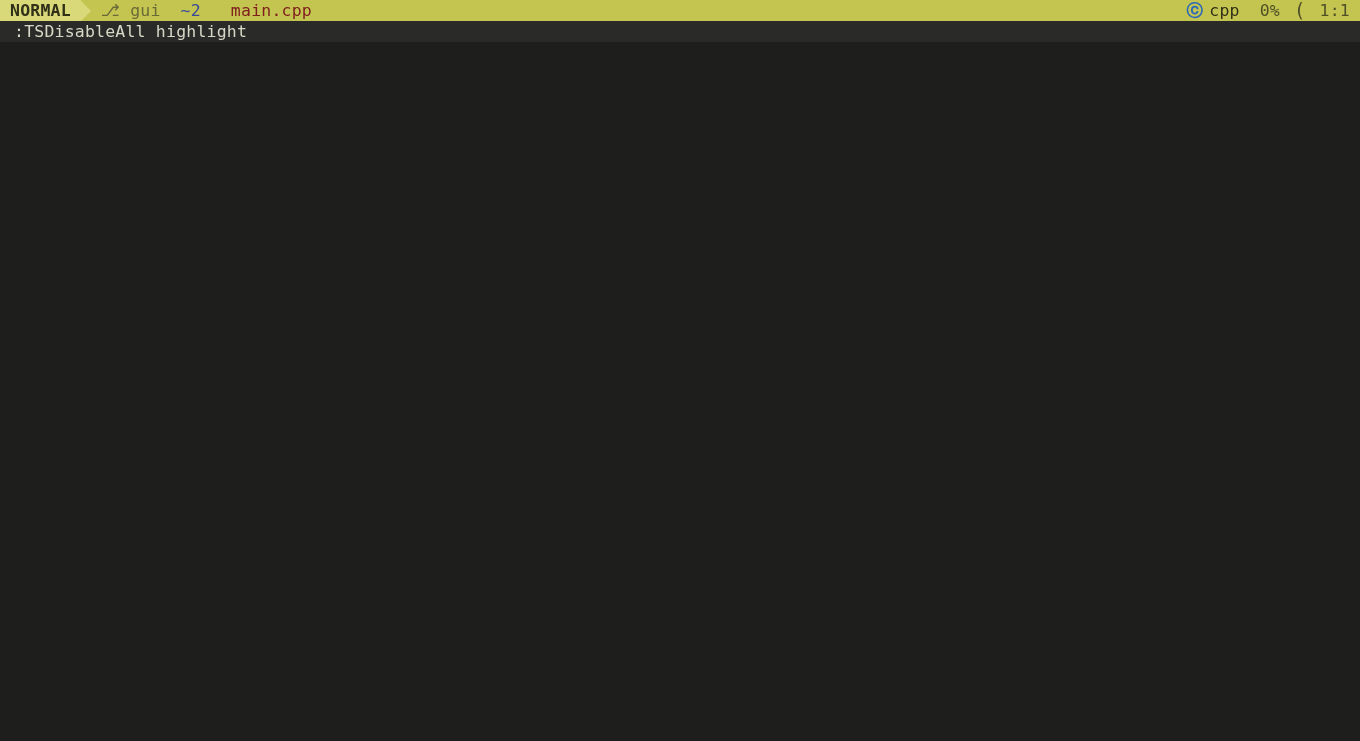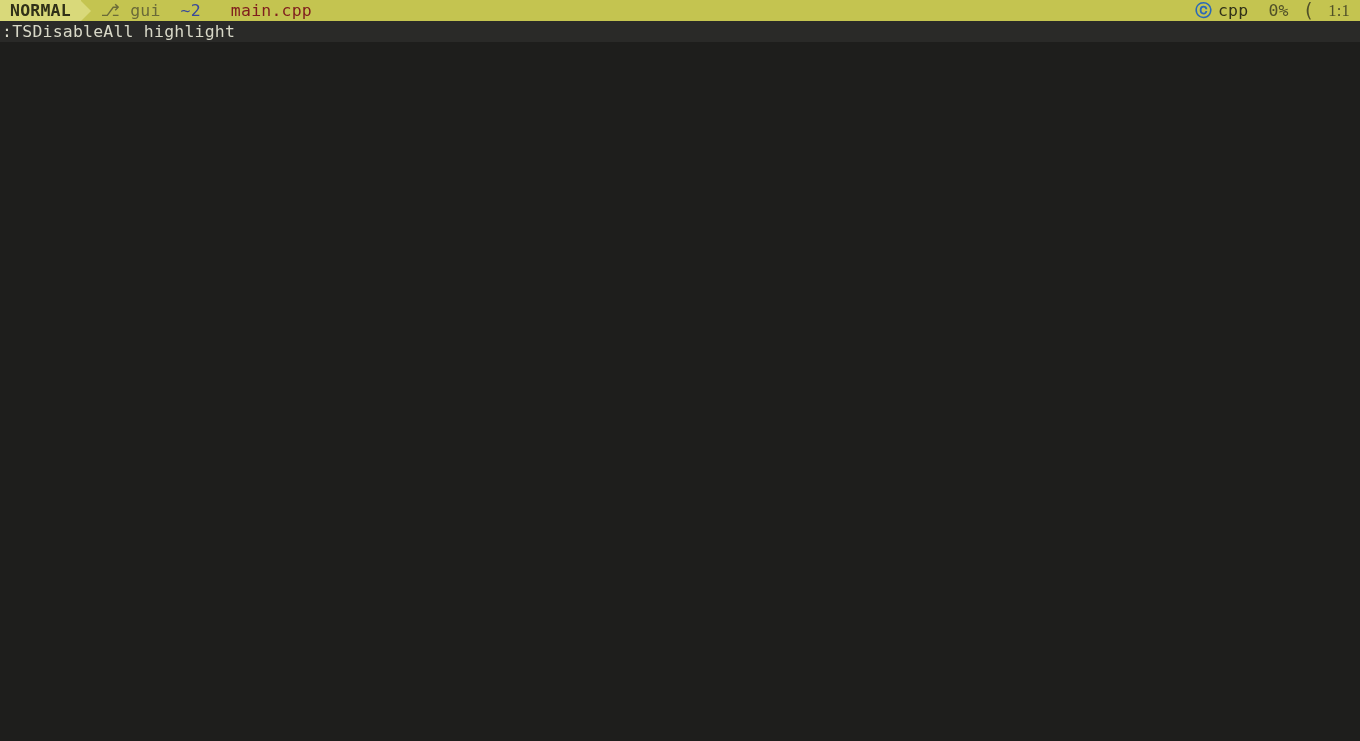--- a/index.html
+++ b/index.html
@@ -32,23 +32,23 @@
   border-bottom: 10.5px solid transparent;
   border-left: 10px solid; display: inline-block;
 }
 .seg-branch { color: #6a6a38; }
 .seg-mods { color: #3a4a9a; }
 .seg-file { color: #7f1d1d; }
 .spacer { flex: 1; }
 .seg-ft { color: #303018; }
 .ft-icon { color: #2a68b8; margin-right: 6px; font-weight: bold; }
 .seg-pct { color: #505028; }
-.seg-pos { color: #505028; font-family: Liberation Serif, serif; }
+.seg-pos { color: #505028; }
 .curve { font-size: 19px; color: #505028; padding: 0 4px; }
-.cmdline { background: #2a2a28; color: #d8d8c8; height: 21px; padding-left: 2px; }
+.cmdline { background: #2a2a28; color: #d8d8c8; height: 21px; padding-left: 14px; }
 .empty { background: #1e1e1c; height: 100%; }
 </style>
 </head>
 <body>
 
 <div class="editor">
   <div class="code-area" id="code-area"></div>
 
   <div class="statusline">
     <div class="seg seg-mode">NORMAL</div>

